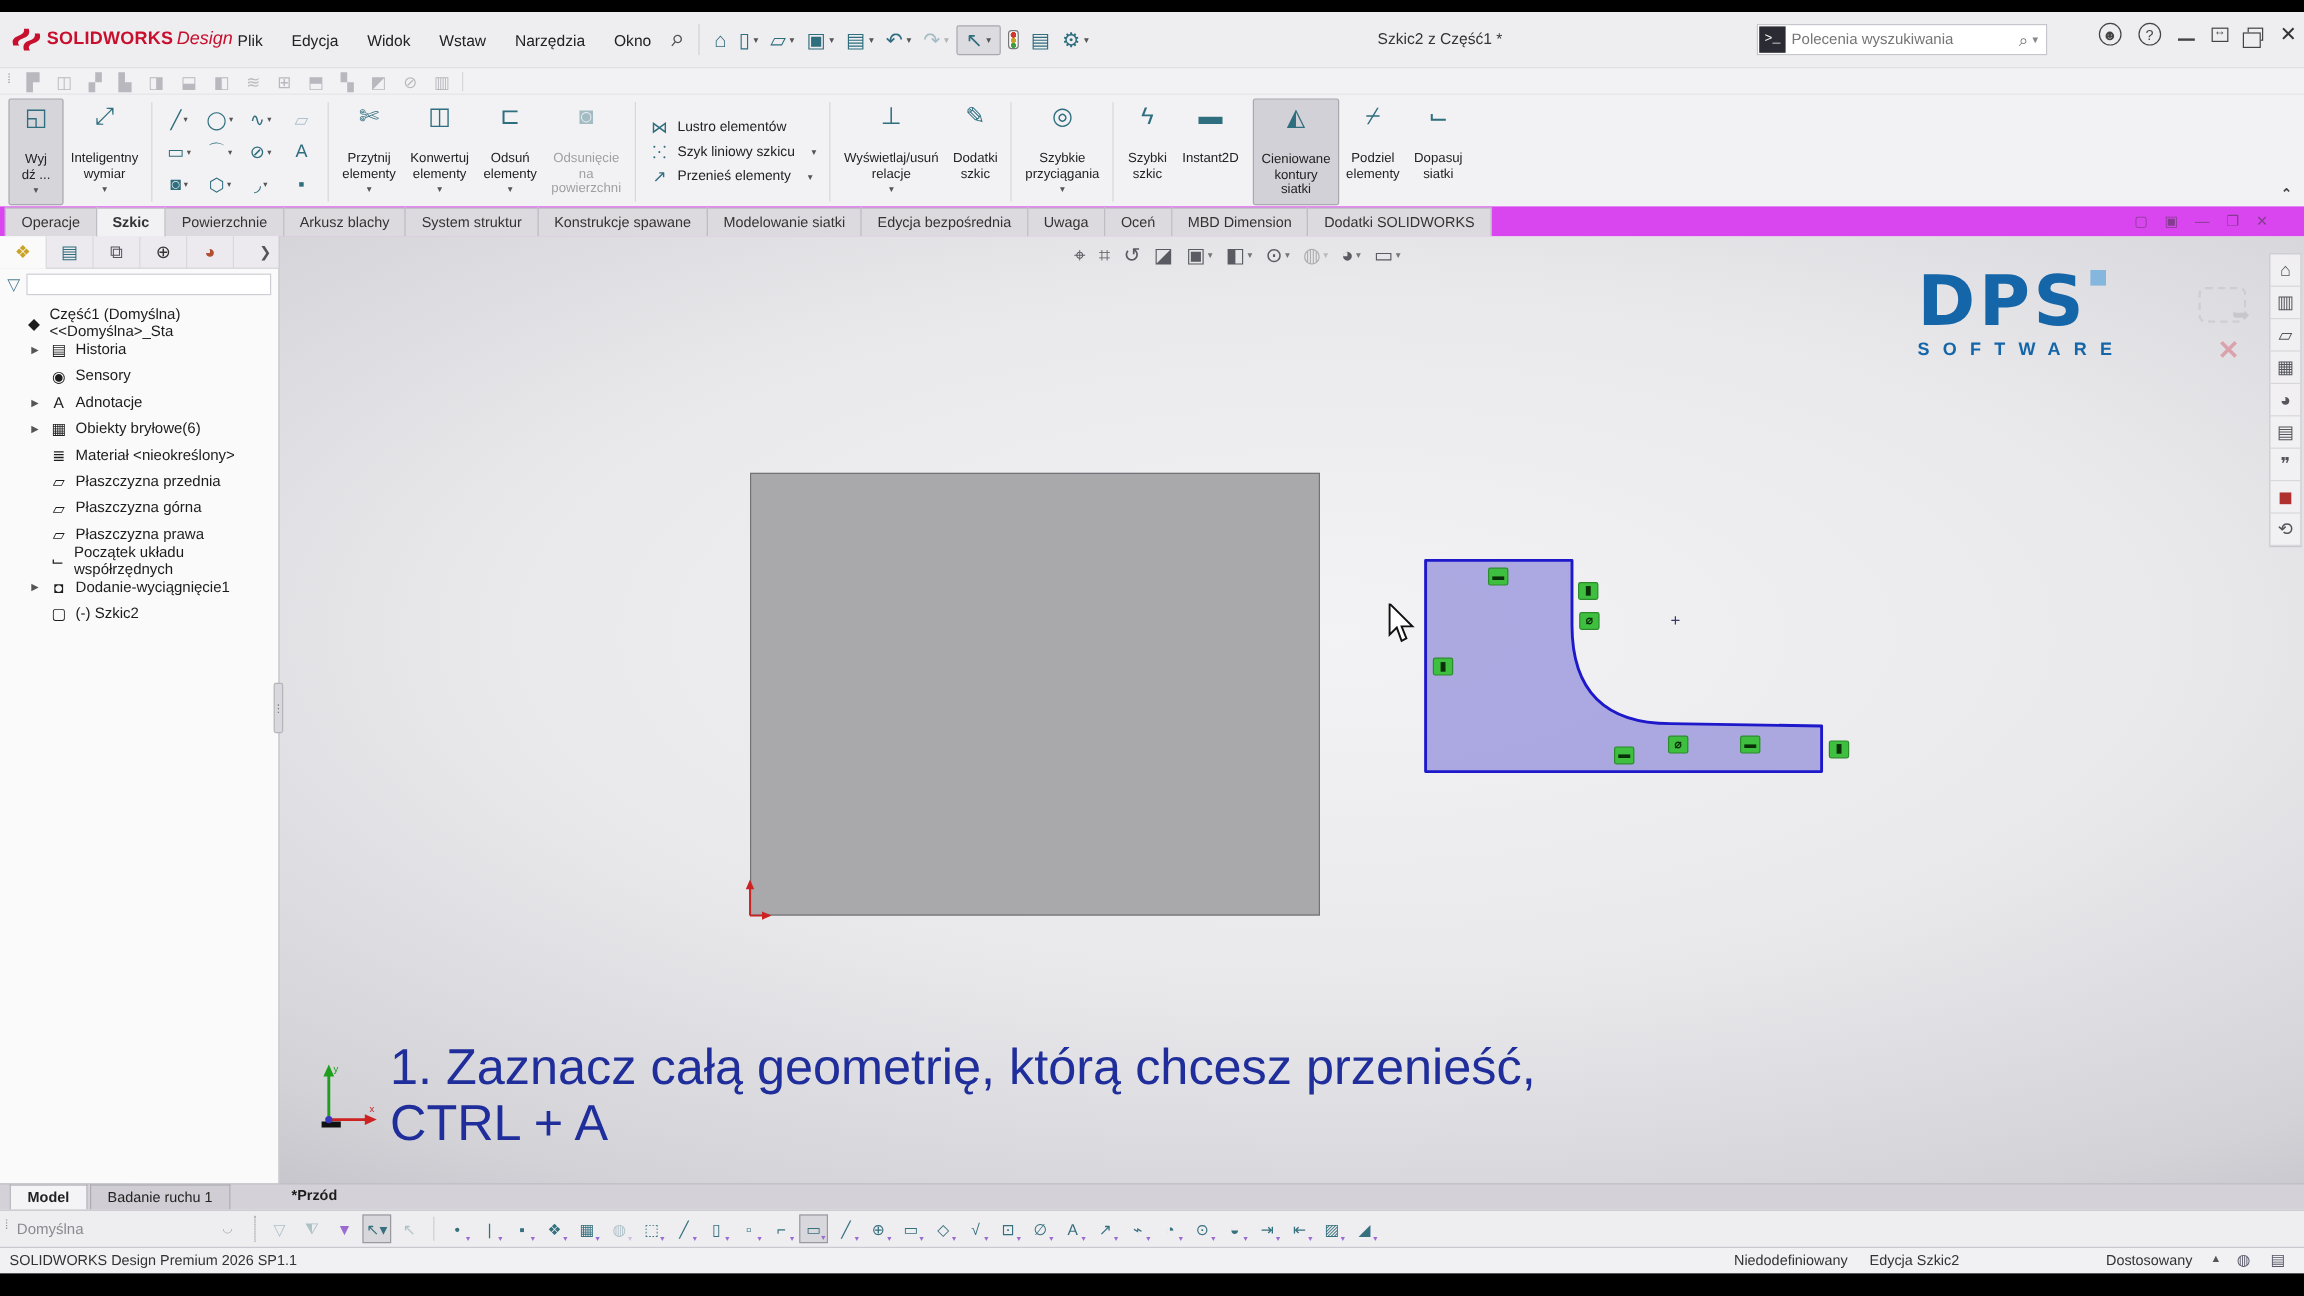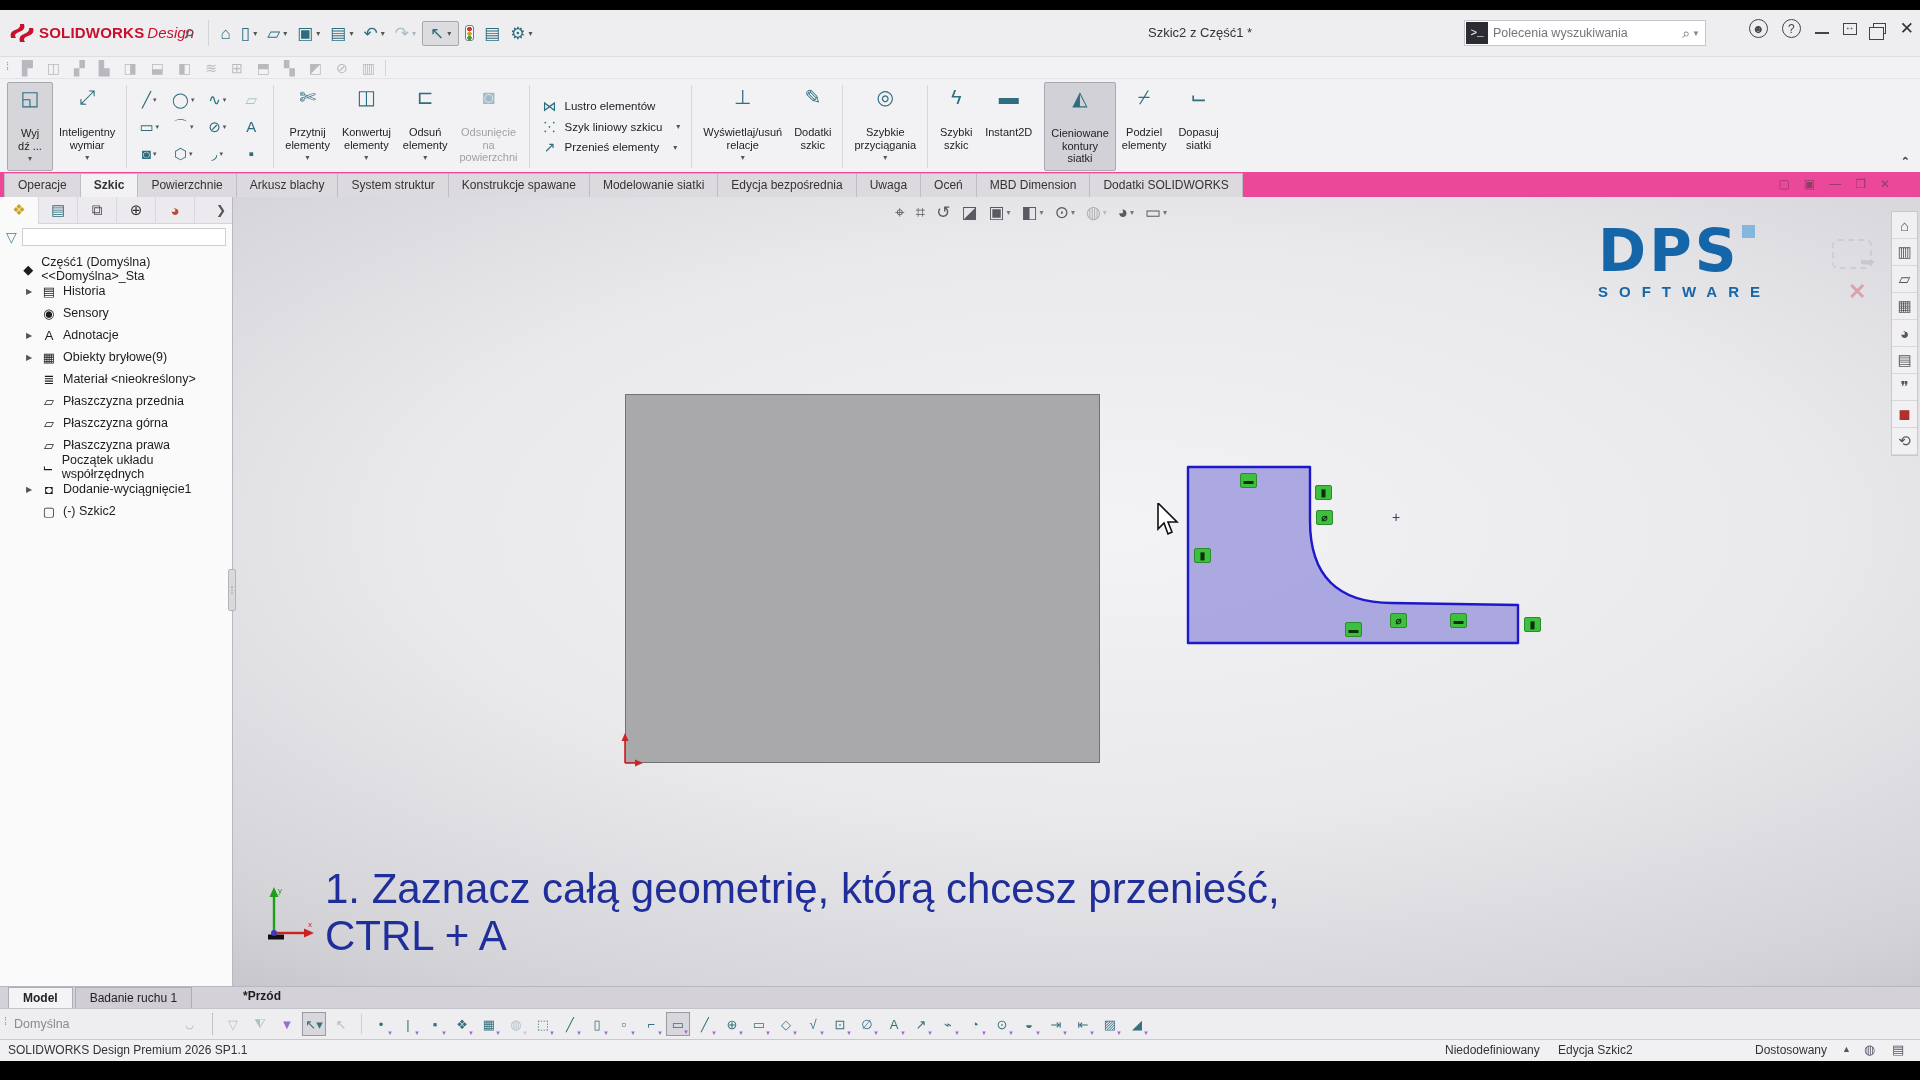--- a/index.html
+++ b/index.html
@@ -74,21 +74,21 @@
   .sgcell { display:flex; align-items:center; justify-content:center; gap:2px; color:#2e6e7e; font-size:15px; }
   .sgcell .caret { font-size:7px; color:#555; }
   .sgcell.dis { opacity:.35; }
   .stackgroup { display:flex; flex-direction:column; justify-content:center; gap:3px; padding:0 6px; }
   .stackrow { display:flex; align-items:center; gap:6px; font-size:11.5px; color:#222; }
   .stackrow .sicon { font-size:14px; color:#2e6e7e; width:18px; text-align:center; }
   .stackrow .caret { font-size:8px; color:#555; margin-left:8px; }
   .ribbon-collapse { position:absolute; right:10px; bottom:4px; font-size:11px; color:#444; font-weight:bold; }
 
   
-  .tabrow { height:25px; background:#ec4899; display:flex; align-items:flex-end; padding-left:4px; position:relative; }
+  .tabrow { height:25px; background:#d946ef; display:flex; align-items:flex-end; padding-left:4px; position:relative; }
   .ctab { padding:4px 13px 5px; font-size:12px; color:#333; background:#dcdade;
           border:1px solid #bebdc4; border-bottom:none; margin-right:-1px; }
   .ctab.active { background:#f2f1f4; font-weight:bold; position:relative; z-index:2; }
   .tab-winctl { position:absolute; right:30px; top:5px; display:flex; gap:14px; opacity:.5; }
   .tab-winctl span { font-size:12px; color:#333; }
 
   
   .workspace { position:relative; width:1920px; height:789px;
      background:radial-gradient(ellipse at 58% 42%, #f3f2f4 0%, #e9e8eb 45%, #d3d2d7 80%, #bcbbc1 100%); }
 
@@ -194,20 +194,29 @@
     <header class="titlebar">
       <div class="swlogo">
         <span class="swmark">
           <svg width="26" height="22" viewBox="0 0 26 22">
             <path d="M3,16 Q1,10 7,8 Q13,6 12,2 L16,2 Q18,8 11,10 Q5,12 8,16 Z" fill="#c8102e"></path>
             <path d="M12,20 Q10,14 16,12 Q22,10 21,6 L25,6 Q27,12 20,14 Q14,16 17,20 Z" fill="#c8102e"></path>
           </svg>
         </span>
         <span><span class="swbrand">SOLIDWORKS</span><span class="swsuffix">Design</span></span>
       </div>
+      <nav class="menus">
+
+      <span class="menu-item">Plik</span>
+          <span class="menu-item">Edycja</span>
+          <span class="menu-item">Widok</span>
+          <span class="menu-item">Wstaw</span>
+          <span class="menu-item">Narzędzia</span>
+          <span class="menu-item">Okno</span>
+        </nav>
       <span class="pin-icon">⚲</span>
       <div class="tb-sep"></div>
       <div class="qicons">
 
           <span class="qbtn">
             <span class="g">⌂</span>
           </span>
 
           <span class="qbtn">
             <span class="g">▯</span>
@@ -522,21 +531,21 @@
 
             <div class="tree-item has-arrow tan" style="padding-left: 26px;">
               <span class="tw">▶</span>
               <span class="ticon">A</span>
               <span class="tlabel">Adnotacje</span>
             </div>
 
             <div class="tree-item has-arrow tan" style="padding-left: 26px;">
               <span class="tw">▶</span>
               <span class="ticon">▦</span>
-              <span class="tlabel">Obiekty bryłowe(9)</span>
+              <span class="tlabel">Obiekty bryłowe(6)</span>
             </div>
 
             <div class="tree-item mat" style="padding-left: 26px;">
               <span class="tw">▶</span>
               <span class="ticon">≣</span>
               <span class="tlabel">Materiał &lt;nieokreślony&gt;</span>
             </div>
 
             <div class="tree-item plane" style="padding-left: 26px;">
               <span class="tw">▶</span>

